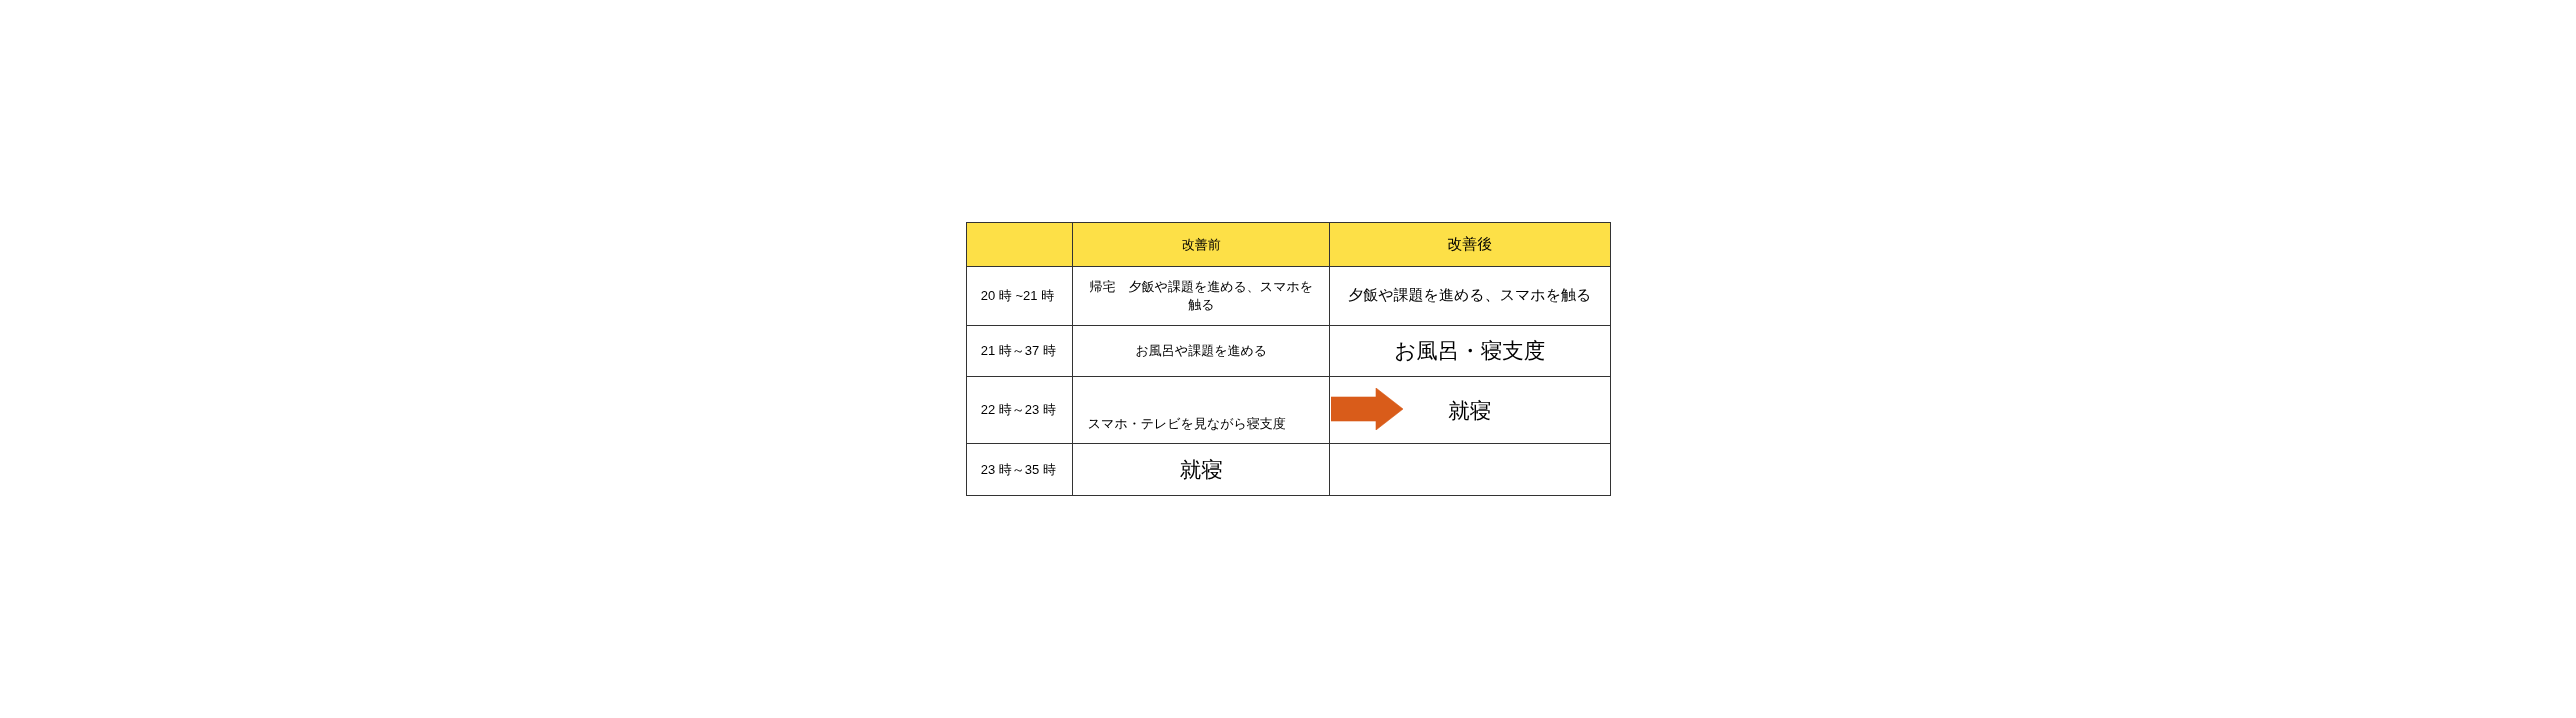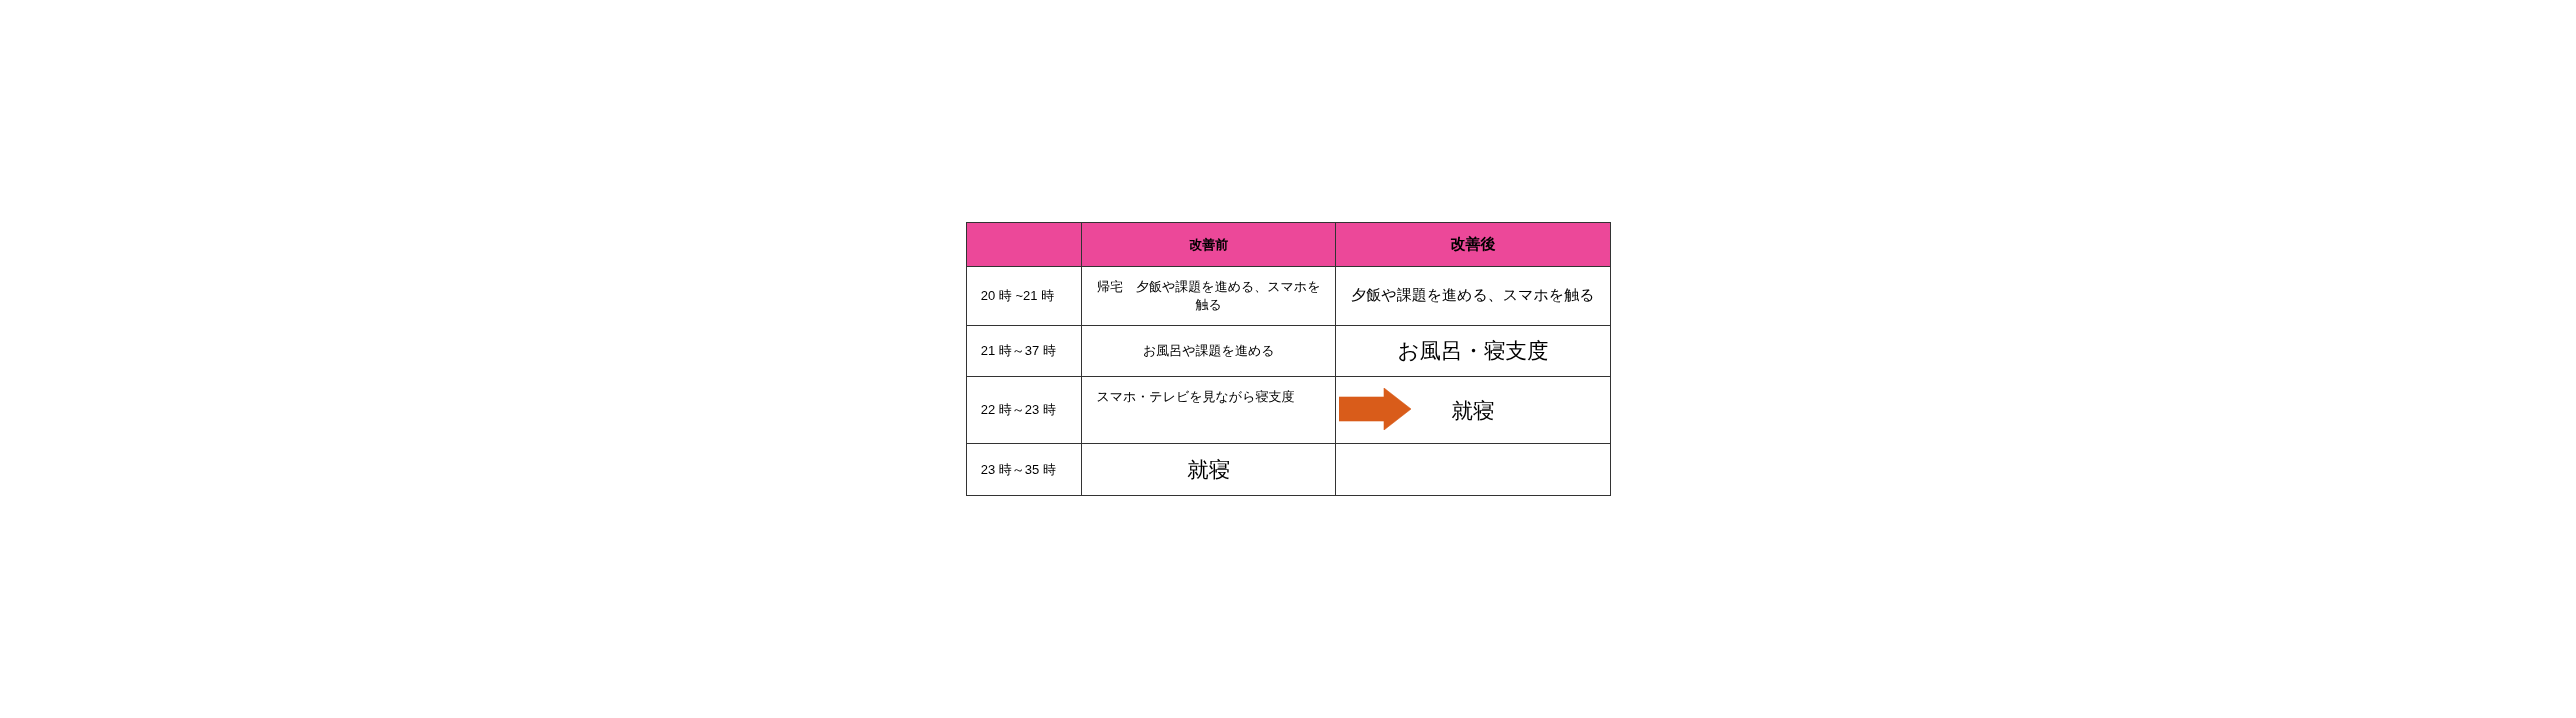--- a/index.html
+++ b/index.html
@@ -28,44 +28,44 @@
       border: 1.2px solid #333;
     }
 
     th, td {
       border: 1.2px solid #333;
       padding: 10.7px 14.3px;
       vertical-align: middle;
     }
 
     .col-time {
-      width: 116px;
+      width: 107px;
       text-align: left;
       font-size: 13px;
       white-space: nowrap;
     }
 
     .col-before {
       width: 257px;
       text-align: center;
       font-size: 13px;
     }
 
     .col-after {
       width: 281px;
       text-align: center;
       font-size: 15px;
     }
 
     thead th {
       text-align: center;
       font-size: 19px;
-      font-weight: bold;
+      font-weight: normal;
       padding: 12px 14.3px;
-      background: #ec4899;
+      background: #fde047;
     }
 
     .time-cell {
       font-size: 13px;
       white-space: nowrap;
     }
 
     .large-text {
       font-size: 21.5px;
       font-weight: normal;
@@ -75,21 +75,21 @@
       width: 72px;
       height: 42px;
     }
 
     .combined-cell {
       position: relative;
     }
 
     .combined-inner {
       display: flex;
-      align-items: flex-start;
+      align-items: flex-end;
       justify-content: space-between;
       gap: 36px;
     }
 
     .combined-left {
       flex: 0 0 auto;
       font-size: 13px;
       text-align: center;
       padding-right: 9px;
     }

